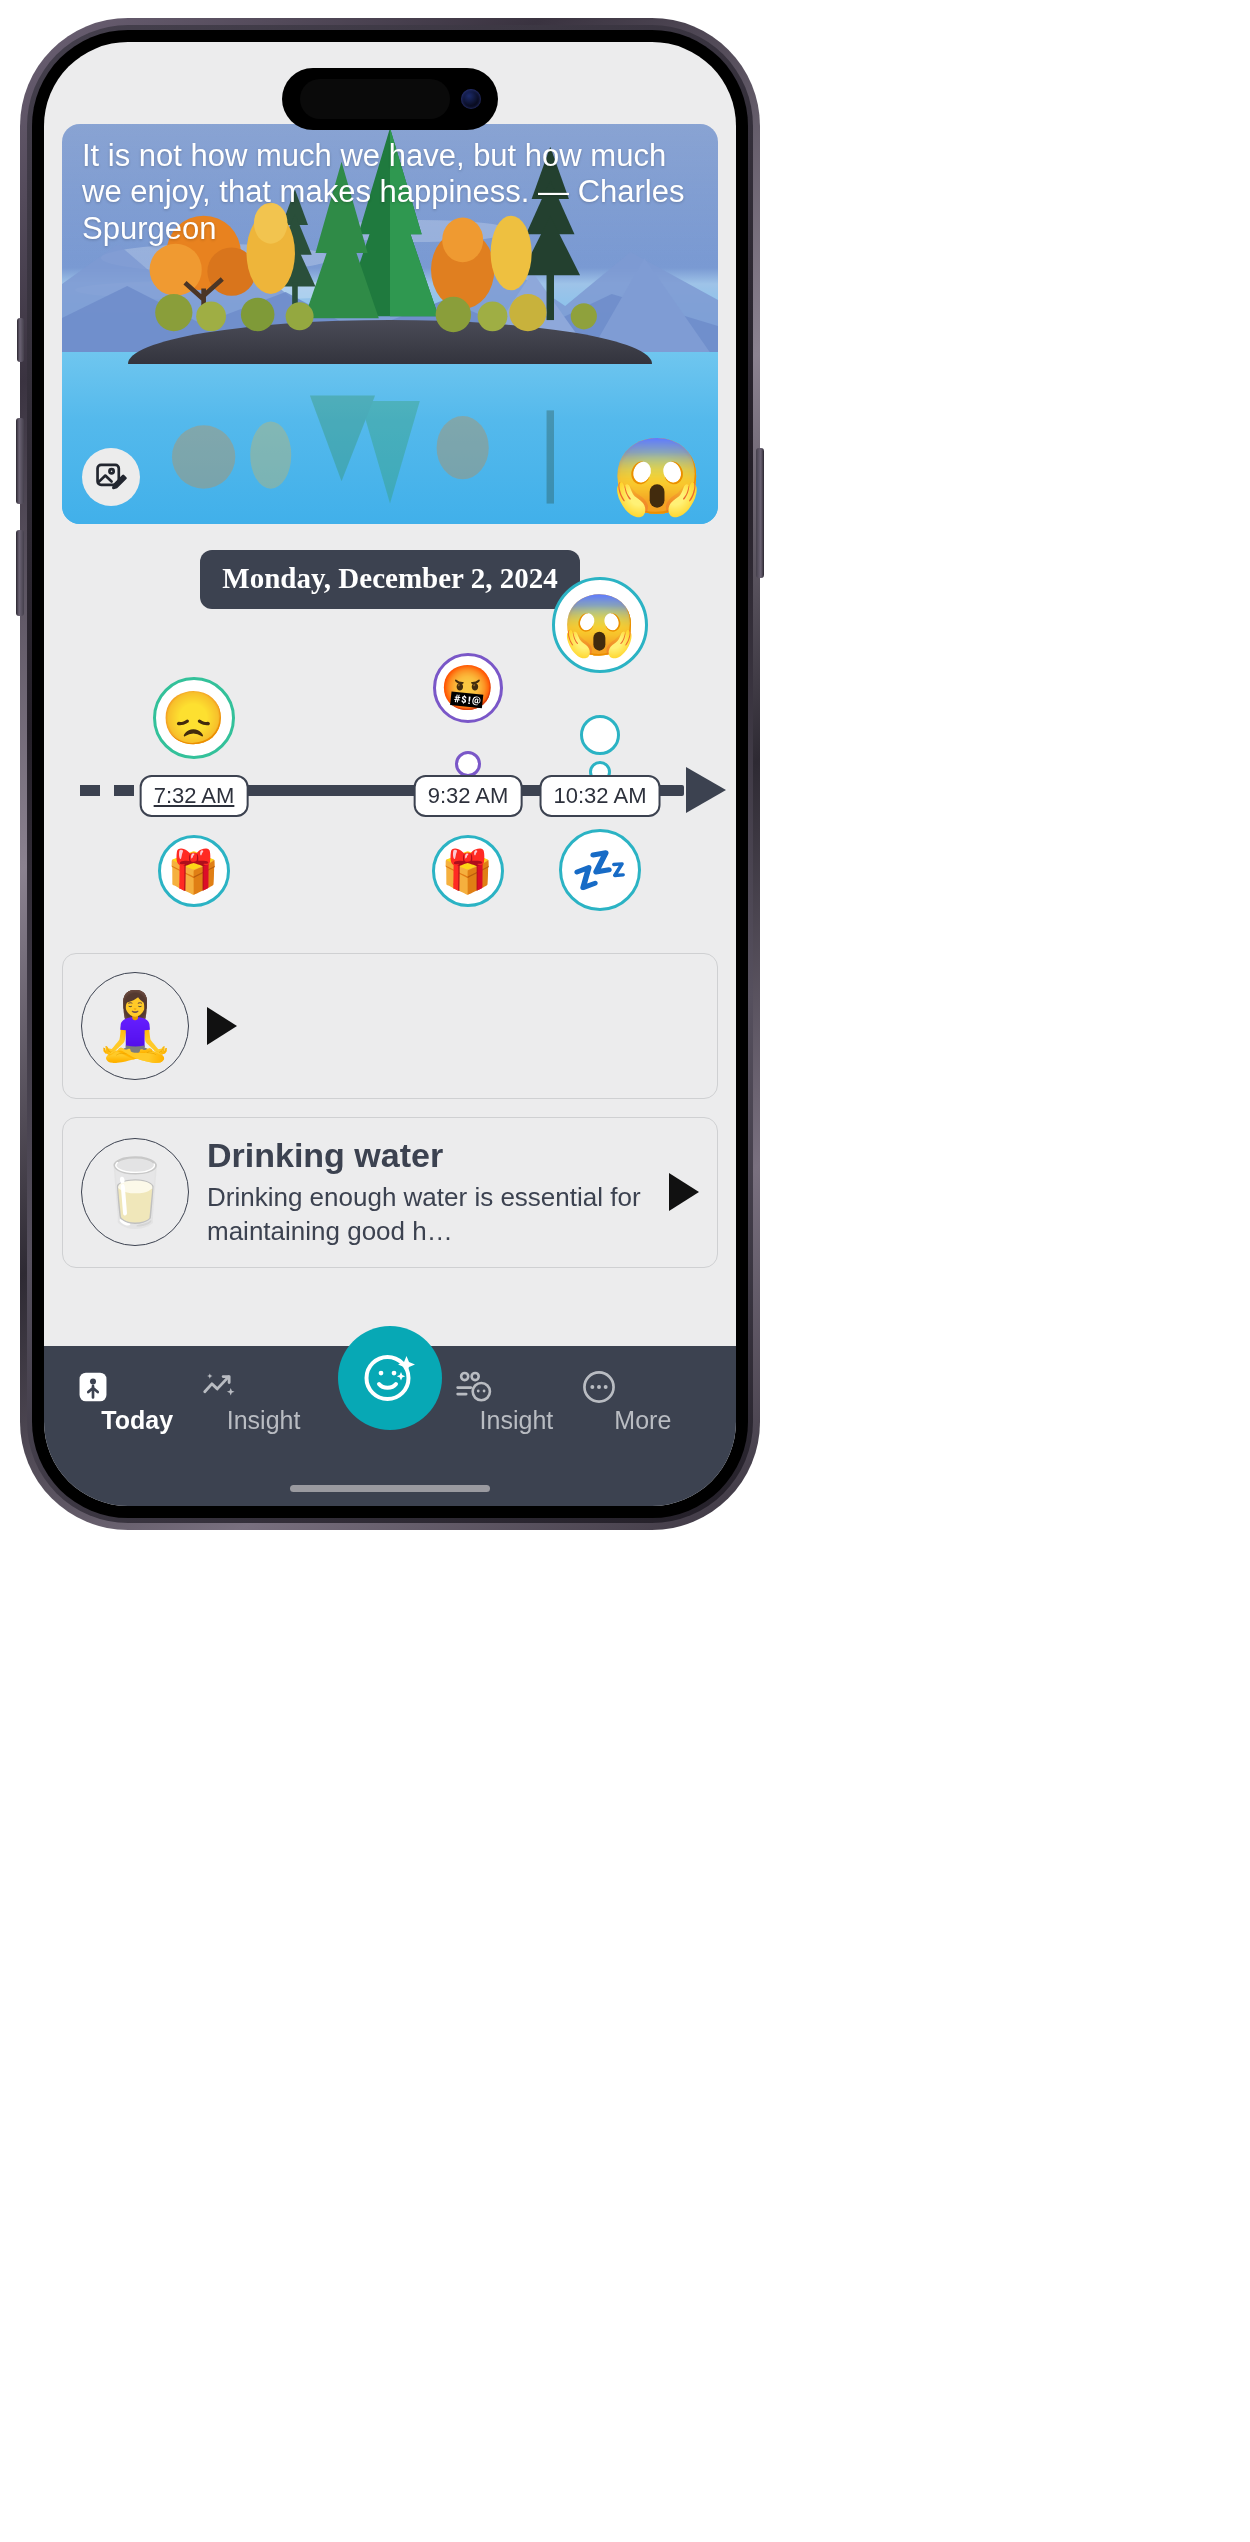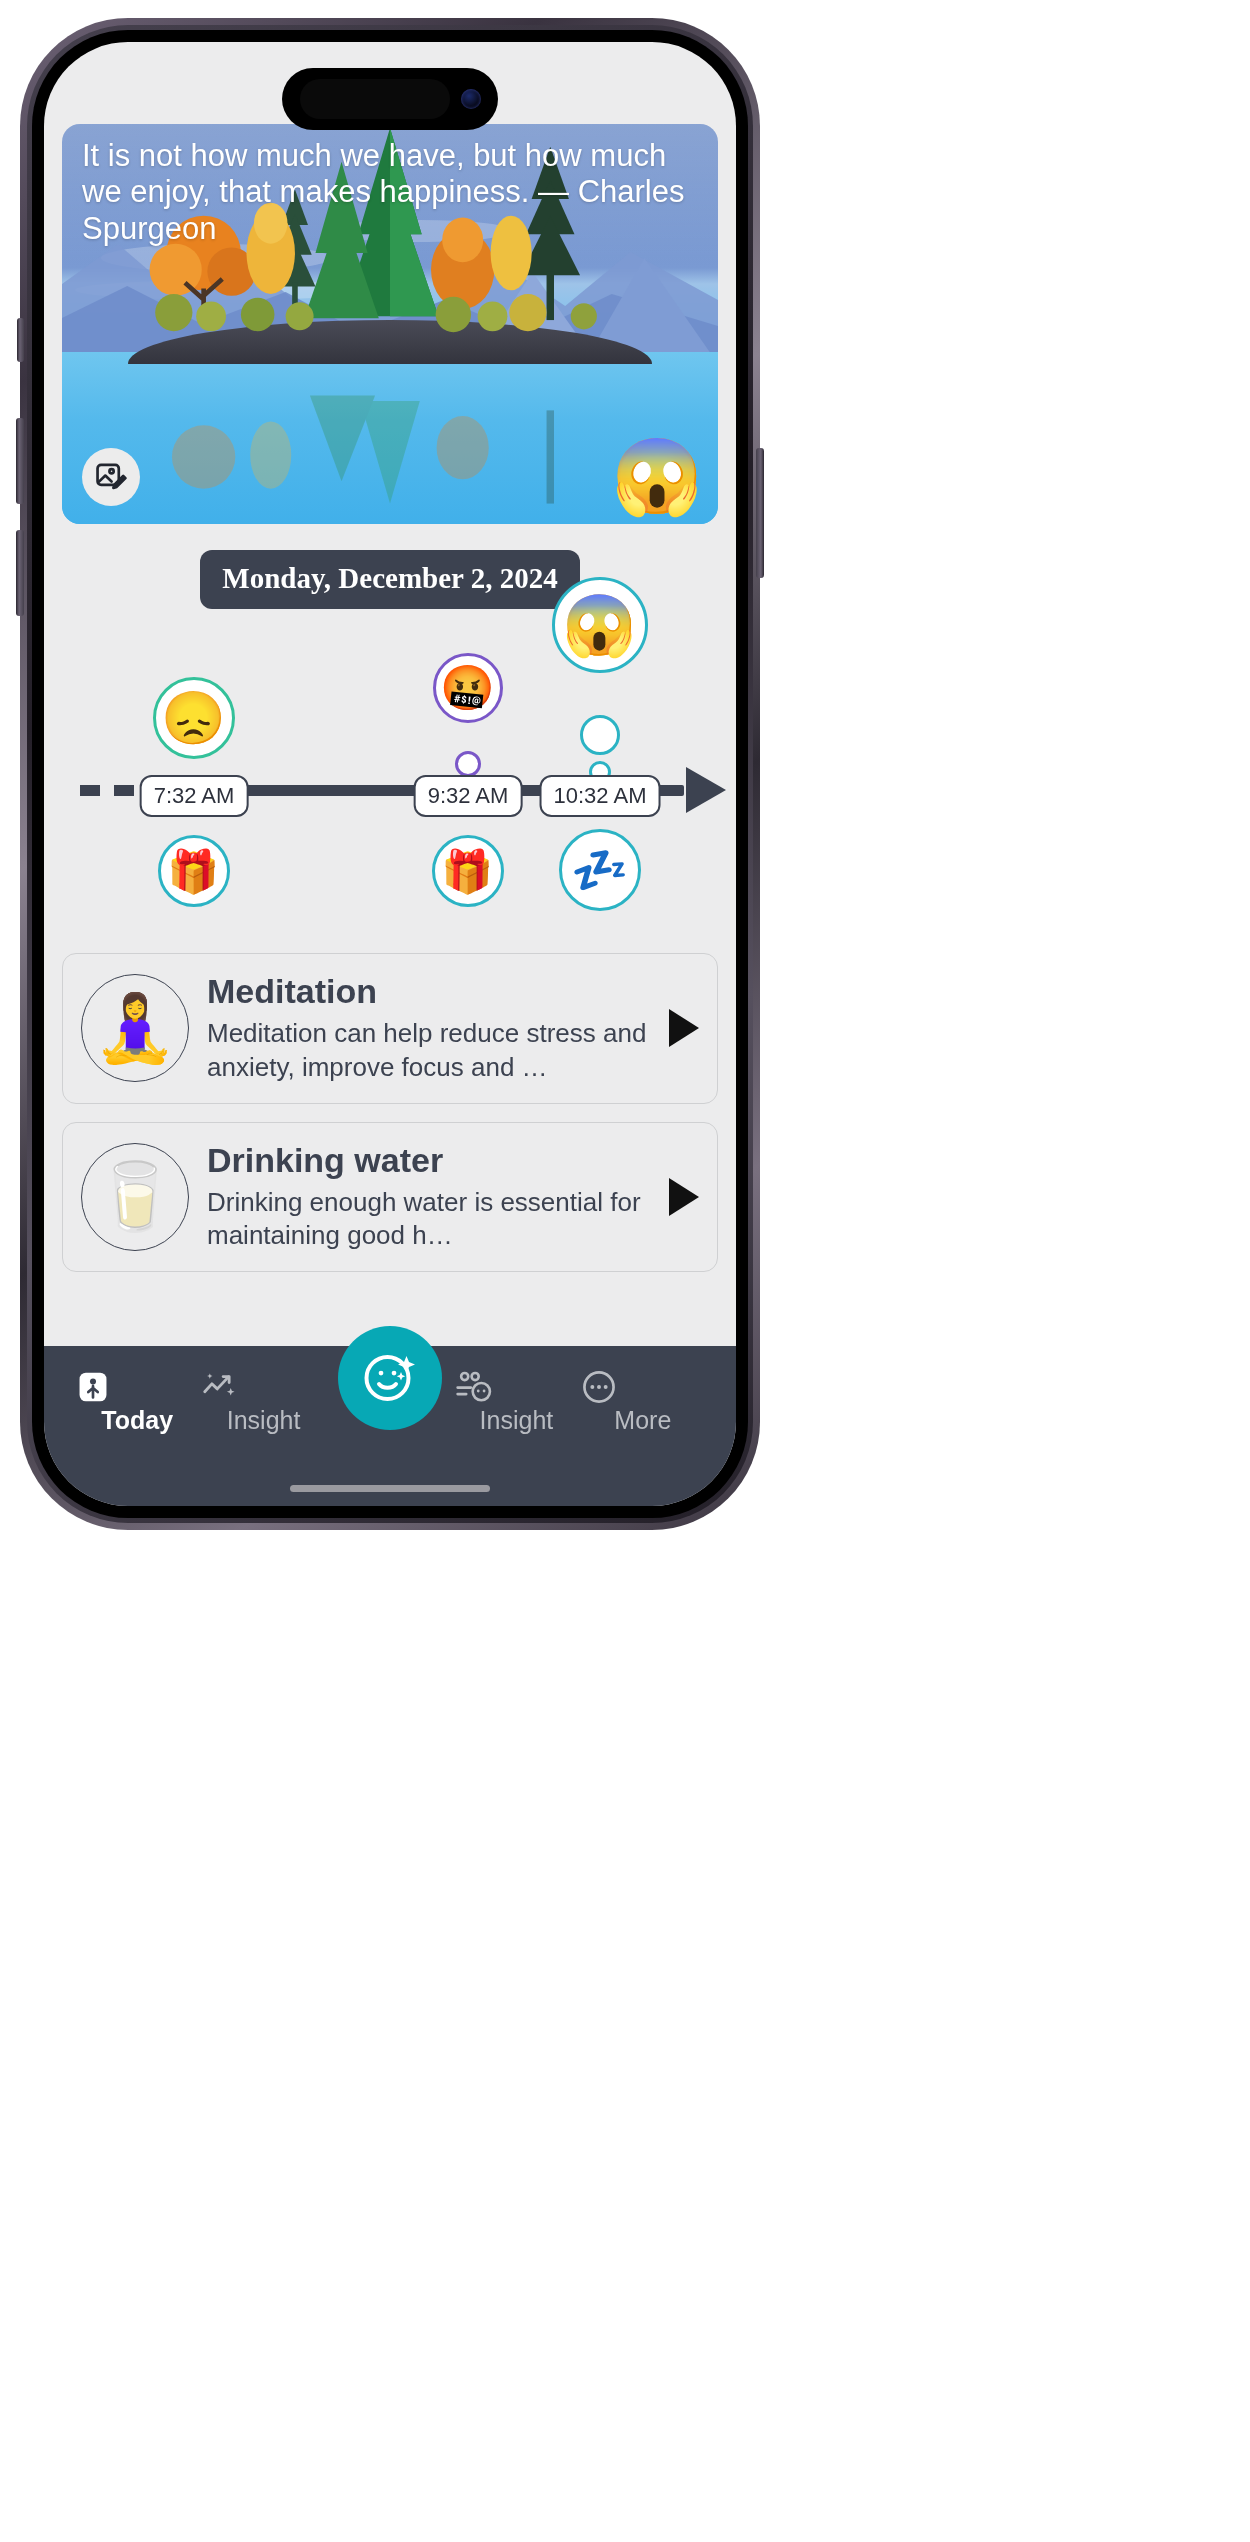--- a/index.html
+++ b/index.html
@@ -315,43 +315,39 @@
             <div class="dot-sm bub-purple" style="left:424px;top:116px;width:26px;height:26px;"></div>
             <div class="dot-sm bub-teal" style="left:556px;top:80px;width:40px;height:40px;"></div>
             <div class="dot-sm bub-teal" style="left:556px;top:126px;width:22px;height:22px;"></div>
 
             <div class="tl-axis">
               <div class="tl-dash"></div>
               <div class="tl-line"></div>
               <div class="tl-arrow"></div>
             </div>
 
-            <div class="time-pill" style="left:150px;">7:32 AM</div>
+            <div class="time-pill" style="left:150px;text-decoration:underline;">7:32 AM</div>
             <div class="time-pill" style="left:424px;">9:32 AM</div>
             <div class="time-pill" style="left:556px;">10:32 AM</div>
 
             <div class="bubble bub-teal" style="left:150px;top:200px;width:72px;height:72px;font-size:42px;">
               <span>🎁</span>
             </div>
             <div class="bubble bub-teal" style="left:424px;top:200px;width:72px;height:72px;font-size:42px;">
               <span>🎁</span>
             </div>
             <div class="bubble bub-teal" style="left:556px;top:194px;width:82px;height:82px;font-size:46px;">
               <span>💤</span>
             </div>
           </div>
 
 
           <div class="habit-card">
             <div class="habit-avatar">
               <span>🧘‍♀️</span>
-            </div>
-            <div class="habit-text">
-              <div class="habit-title">Meditation</div>
-              <div class="habit-desc">Meditation can help reduce stress and anxiety, improve focus and …</div>
             </div>
             <span class="habit-play"></span>
           </div>
 
           <div class="habit-card">
             <div class="habit-avatar">
               <span>🥛</span>
             </div>
             <div class="habit-text">
               <div class="habit-title">Drinking water</div>

